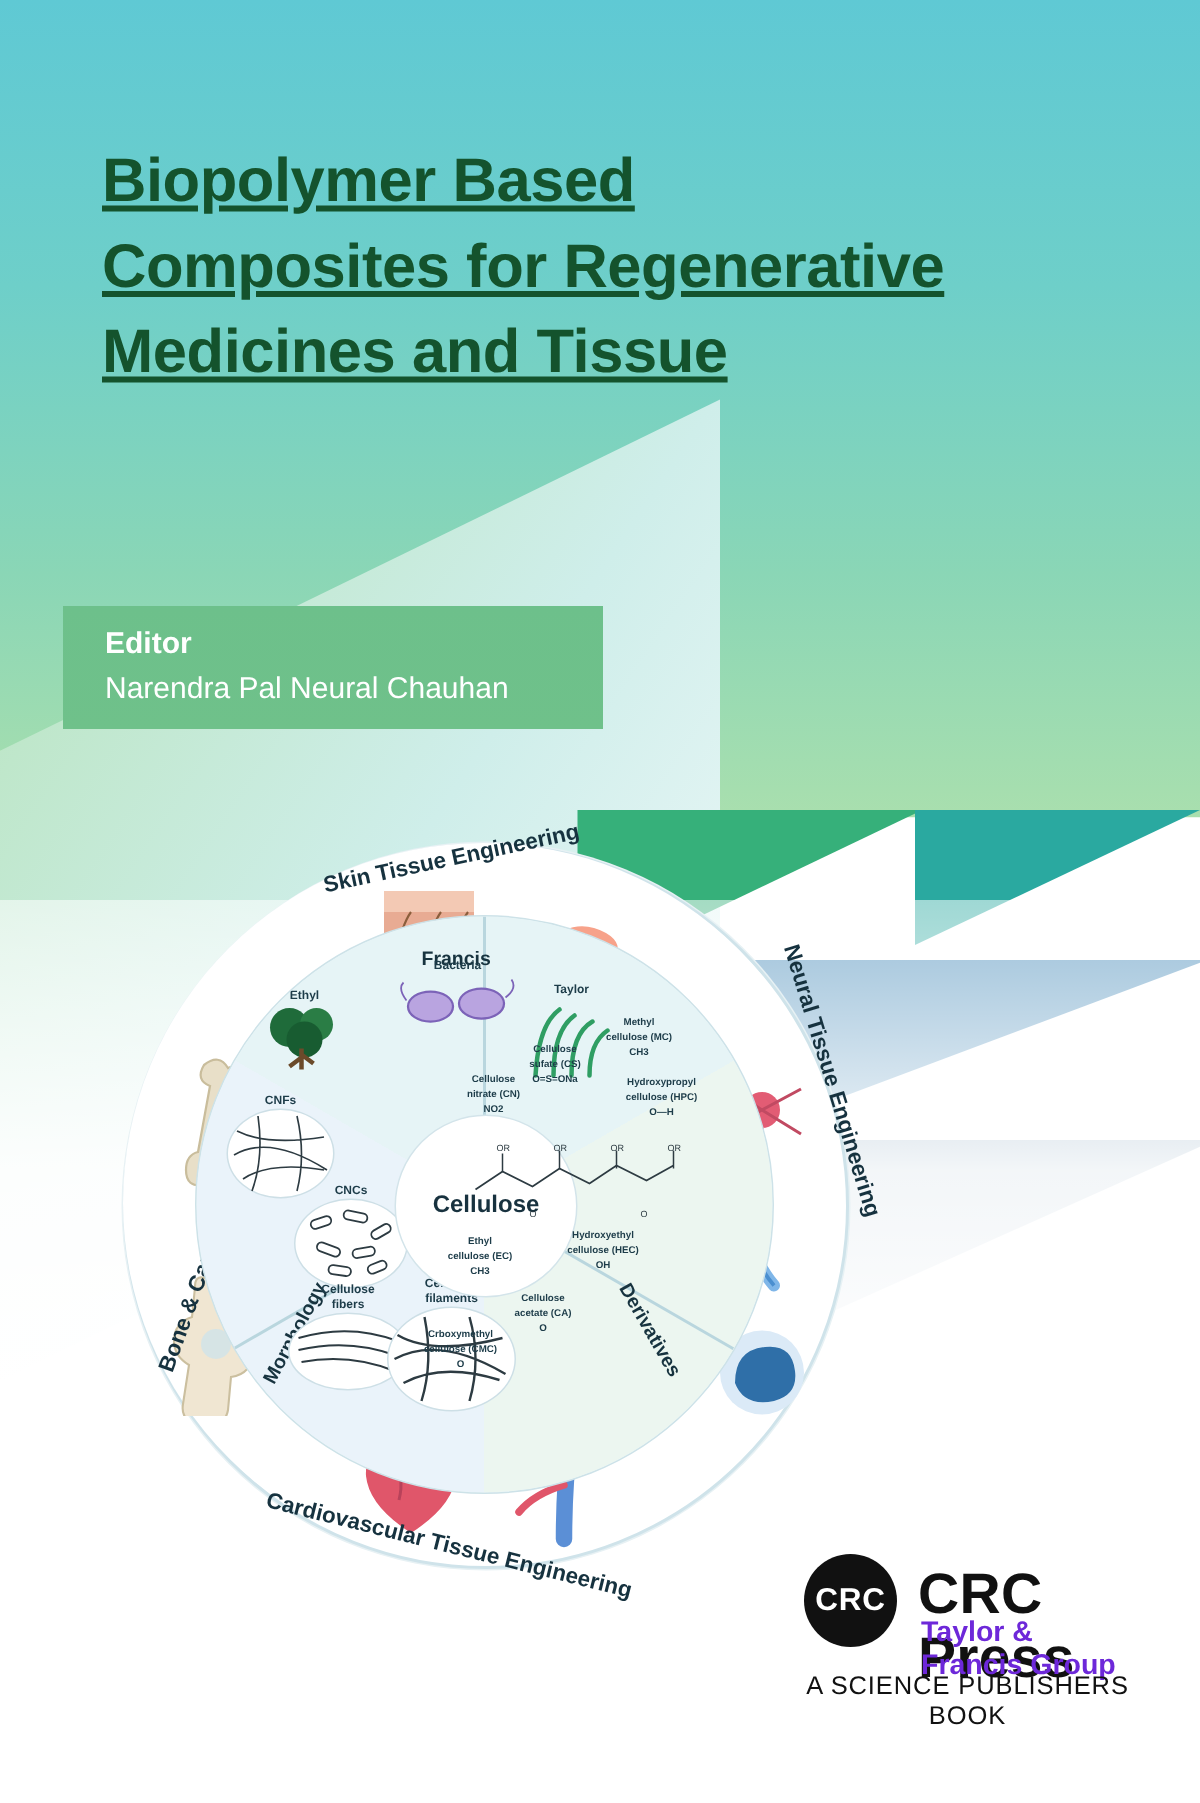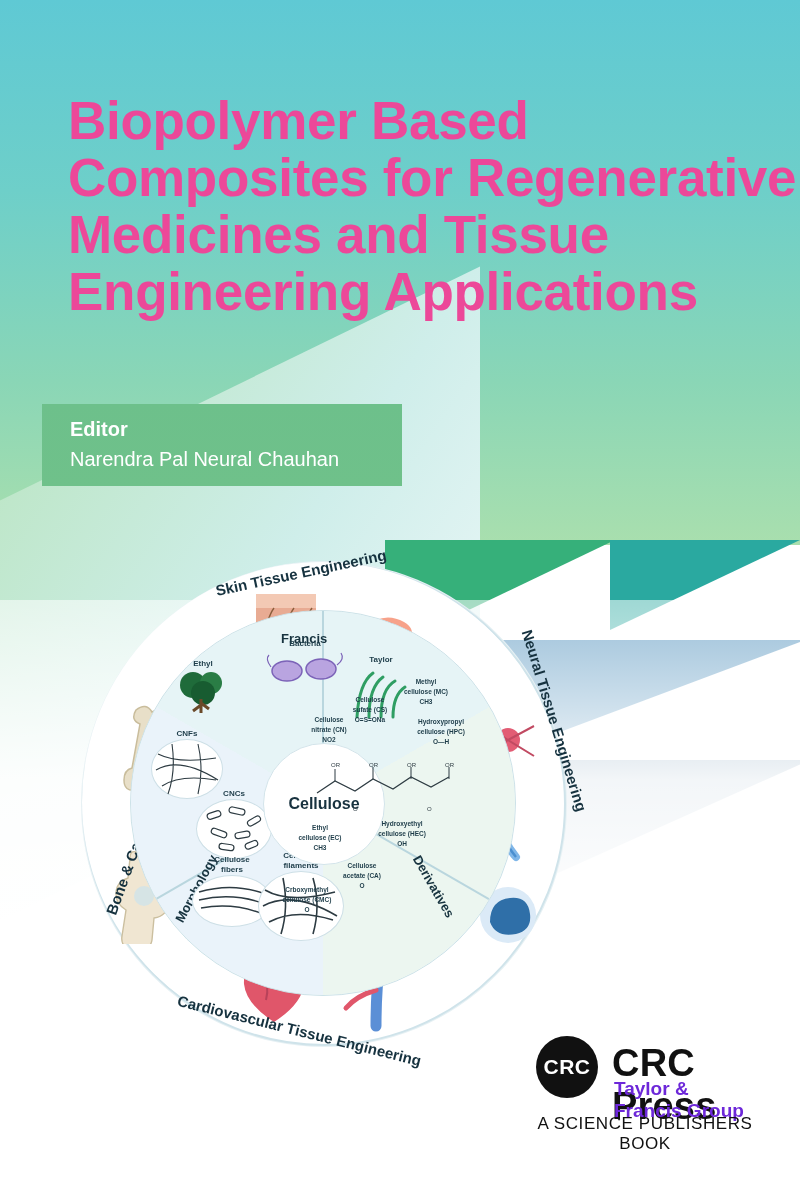--- a/index.html
+++ b/index.html
@@ -88,26 +88,27 @@
     background: linear-gradient(180deg, rgba(255,255,255,0.55) 0%, rgba(255,255,255,0.95) 30%, #ffffff 55%);
   }
 
   
   .title-block {
     position: absolute;
     left: 68px; top: 92px;
     width: 680px;
   }
   .title-line {
-    font-size: 53px;
+    font-size: 41px;
     line-height: 57px;
     font-weight: bold;
-    color: #ec4899;
+    color: #14532d;
     letter-spacing: -0.3px;
     white-space: nowrap;
+    text-decoration: underline;
   }
 
   
   .editor-box {
     position: absolute;
     left: 42px; top: 404px;
     width: 360px;
     height: 82px;
     background: #6ec18a;
     background: linear-gradient(180deg,#6dc08b 0%, #6fc18a 100%);
@@ -307,21 +308,20 @@
   <div class="shape-teal-tri"></div>
   <div class="shape-blue-band"></div>
   <div class="shape-blue-dark"></div>
   <div class="shape-blue-light"></div>
   <div class="white-wash"></div>
 
   <div class="title-block">
     <div class="title-line">Biopolymer Based</div>
     <div class="title-line">Composites for Regenerative</div>
     <div class="title-line">Medicines and Tissue</div>
-    <div class="title-line">Engineering Applications</div>
   </div>
 
   <div class="editor-box">
     <div class="editor-label">Editor</div>
     <div class="editor-name">Narendra Pal Neural Chauhan</div>
   </div>
 
   <div class="wheel-wrap">
 
     <div class="wheel-outer"></div>

